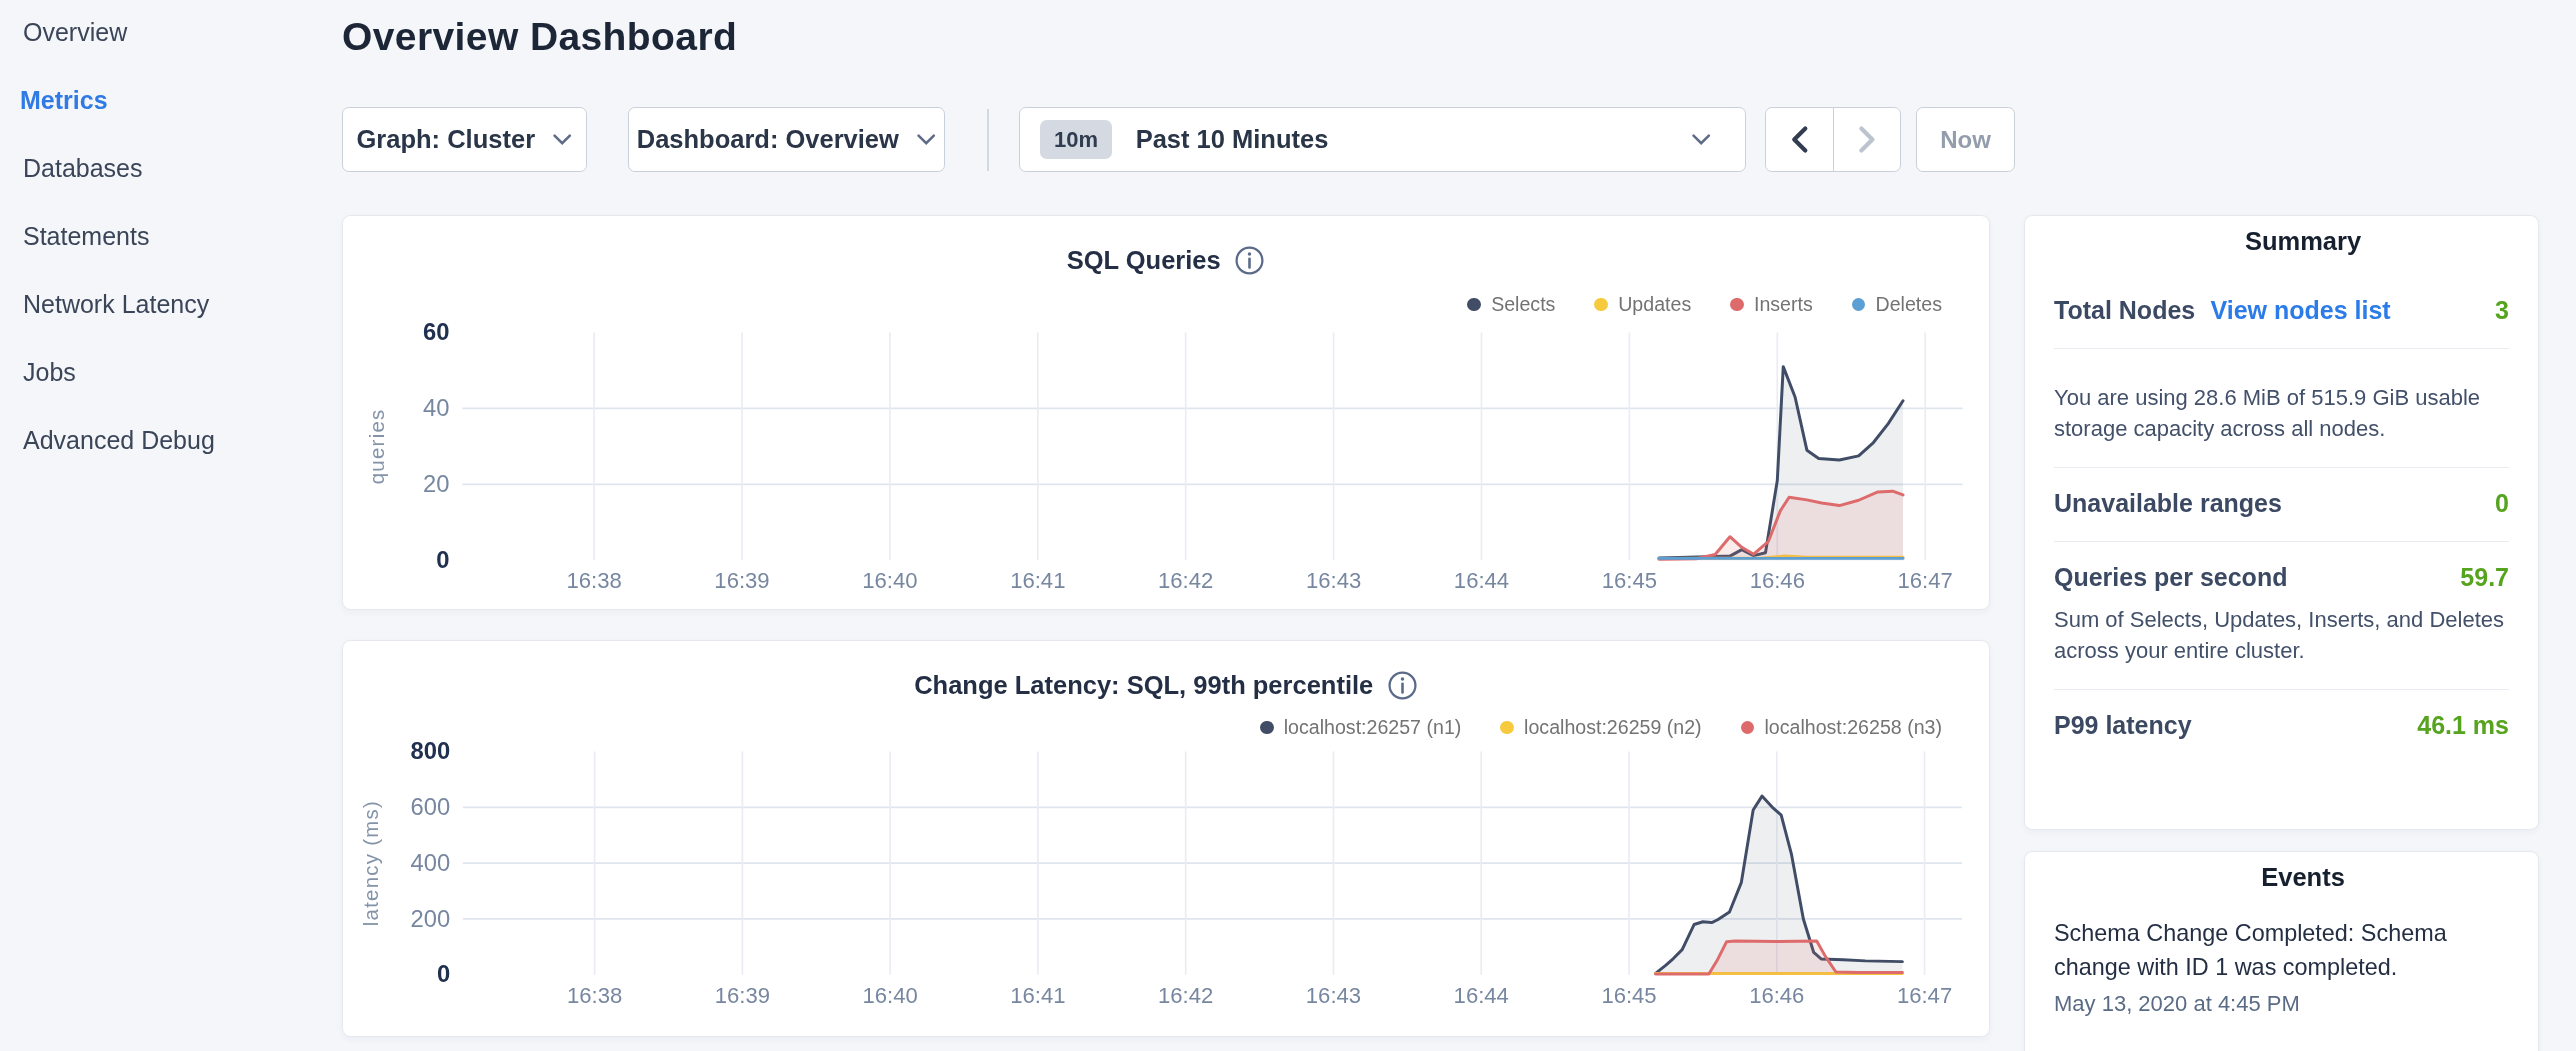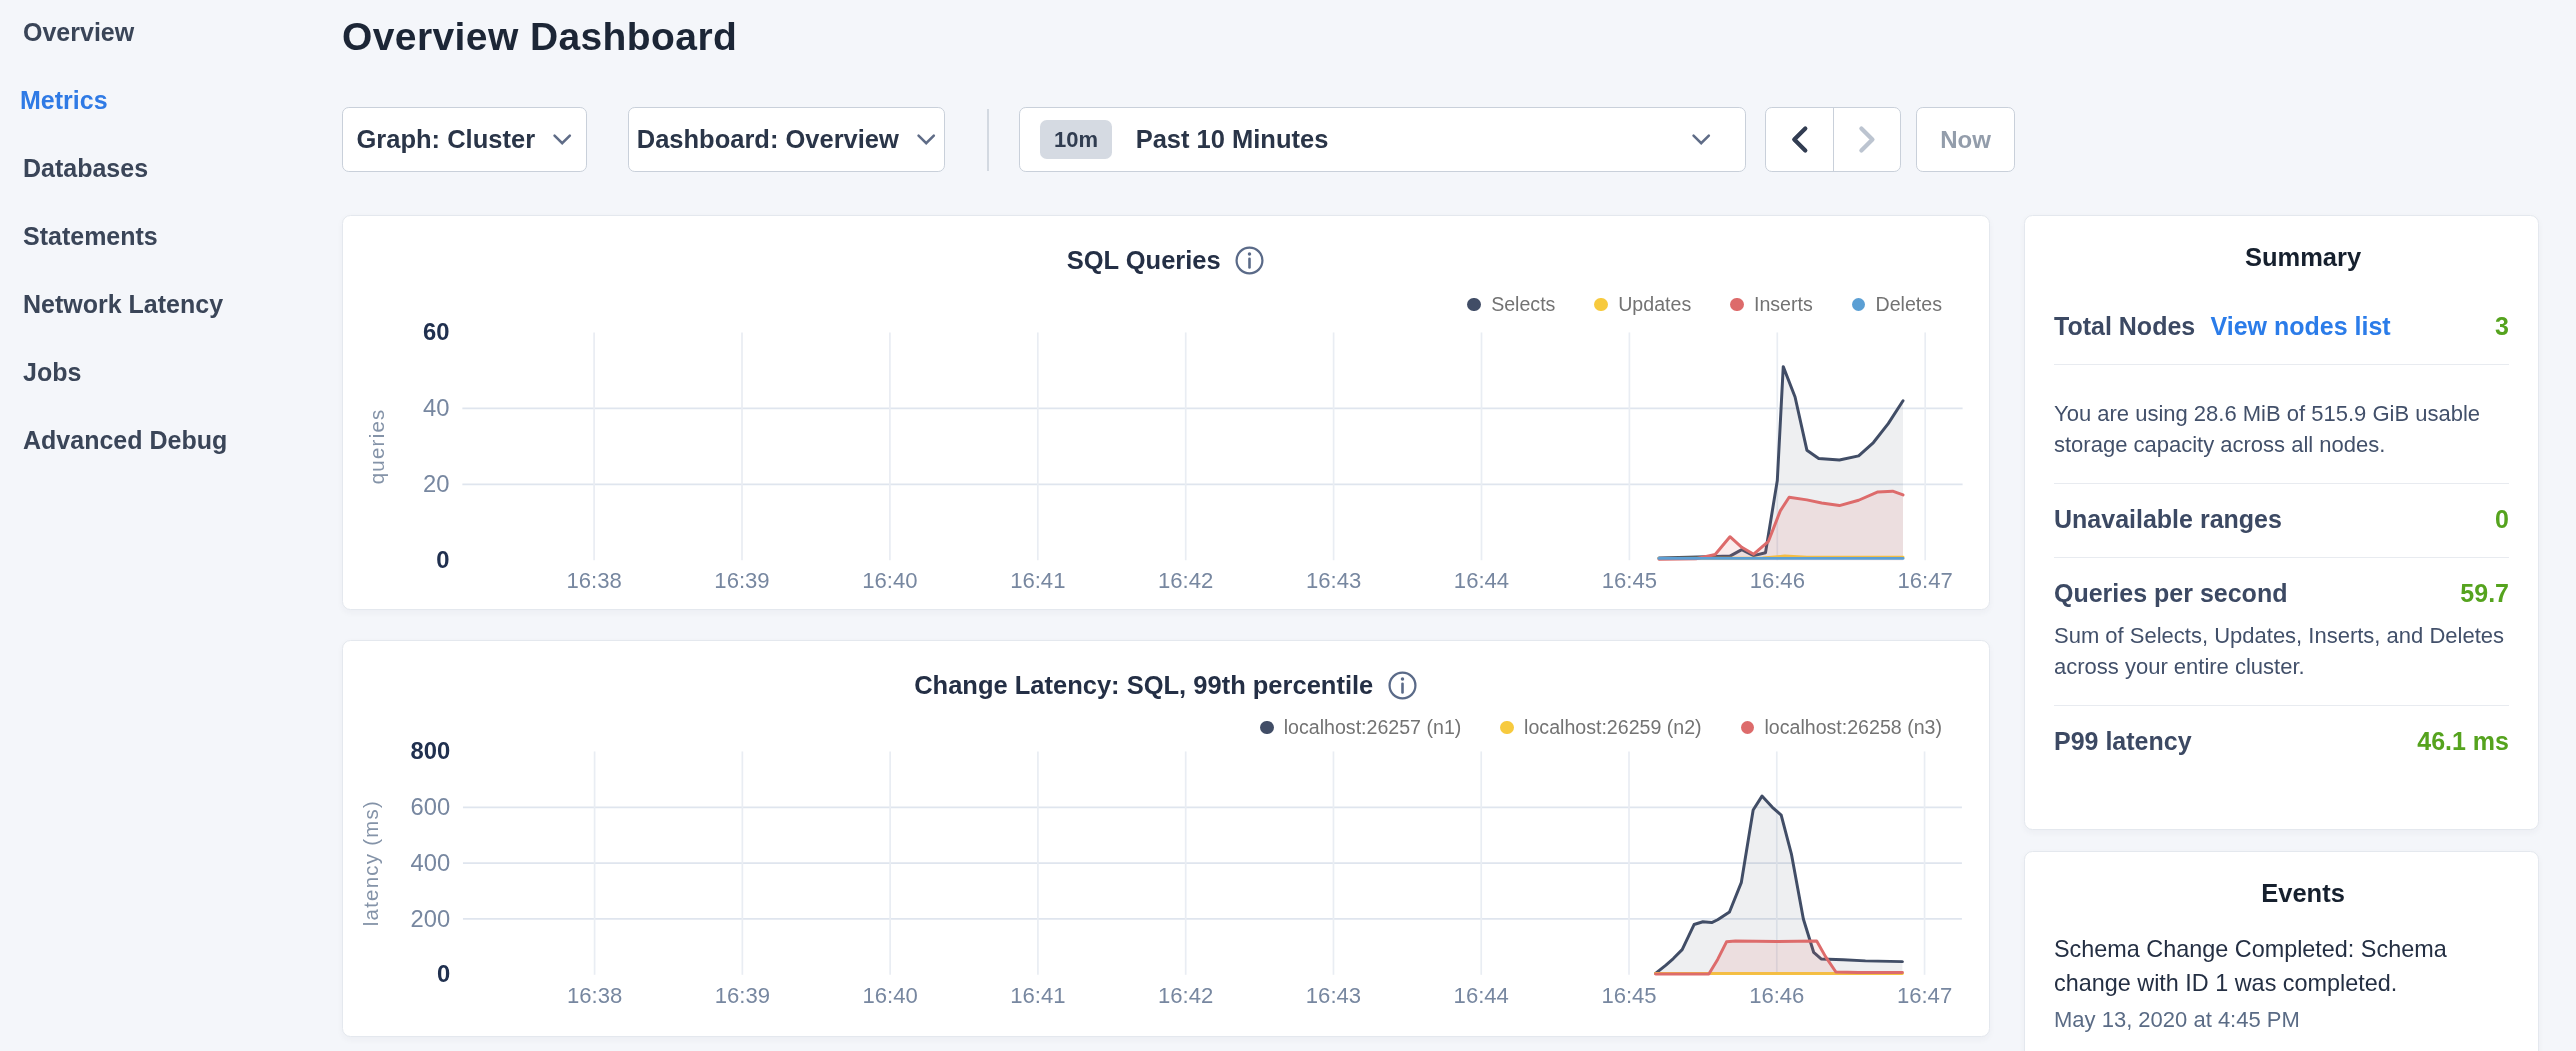--- a/index.html
+++ b/index.html
@@ -7,21 +7,21 @@
   body {
     position:relative;
     background:#f4f6fa;
     font-family:"Liberation Sans", sans-serif;
     color:#2a3548;
   }
   
   .sidebar { position:absolute; left:0; top:0; width:340px; padding-top:0; }
   .nav-item {
     display:block; height:68px; line-height:65px; padding-left:23px;
-    font-size:25px; font-weight:700; color:#3a4558; text-decoration:none; cursor:pointer;
+    font-size:25px; font-weight:400; color:#3a4558; text-decoration:none; cursor:pointer;
   }
   .nav-item.active { color:#2f7ae5; font-weight:700;padding-left:20px; }
   
   .page-title { position:absolute; left:342px; top:15.3px; font-size:39px; font-weight:600; color:#1c2636; letter-spacing:0.4px; }
   .ctrl { position:absolute; top:107px; height:65px; background:#ffffff; border:1.7px solid #c9d0da; border-radius:6.8px;
           display:flex; align-items:center; justify-content:center; cursor:pointer; }
   .dd-label { font-size:25.5px; font-weight:700; color:#2a3548; }
   .chev { margin-left:17px; }
   #graph-dd { left:342px; width:245px; }
   #dash-dd  { left:628px; width:317px; }
@@ -46,21 +46,21 @@
   .legend { position:absolute; right:47px; display:flex; gap:39px; align-items:center; }
   #chart-card-1 .legend { top:77px; }
   #chart-card-2 .legend { top:75px; }
   .legend-item { display:flex; align-items:center; gap:10.2px; cursor:pointer; }
   .legend-dot { width:13.6px; height:13.6px; border-radius:50%; }
   .legend-label { font-size:19.6px; color:#737373; }
   .chart-svg { position:absolute; left:0; }
   #chart-svg-1 { top:102px; }
   #chart-svg-2 { top:96px; }
   
-  .side-heading { text-align:center; font-size:25.5px; font-weight:700; color:#16202e; margin-top:27px;padding-left:43px; }
+  .side-heading { text-align:center; font-size:25.5px; font-weight:700; color:#16202e; margin-top:11px;padding-left:43px; }
   .summary-rows { margin:18.7px 29px 0; }
   .srow { padding:21px 0 23px; }
   .srow + .srow { border-top:1.7px solid #e8ebf0; }
   .srow-top { display:flex; align-items:baseline; }
   .srow-label { font-size:25px; font-weight:700; color:#3c4963; }
   .srow-link { margin-left:15.3px; font-size:25px; font-weight:700; color:#2b7ce9; text-decoration:none; cursor:pointer; }
   .srow-value { margin-left:auto; font-size:25px; font-weight:700; color:#55a31e; white-space:nowrap; }
   .srow-desc { margin-top:12px; font-size:22px; line-height:31px; color:#42506a; }
   .event-item { margin:24px 29px 0; cursor:pointer; }
   .event-msg { font-size:23.4px; line-height:34px; color:#242f43; }

